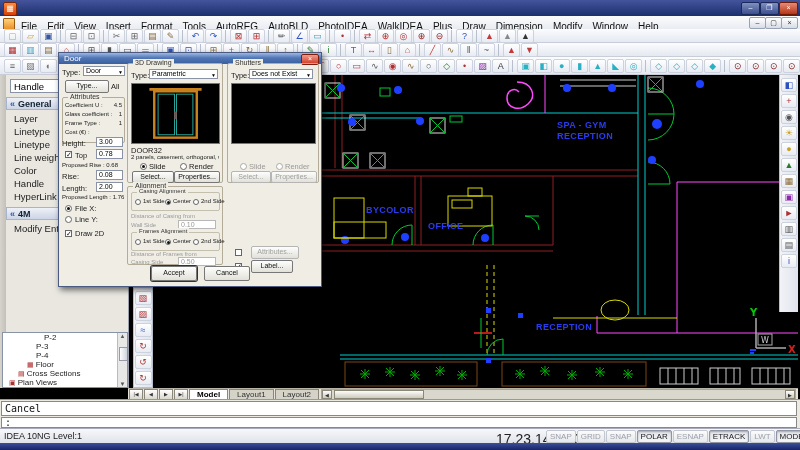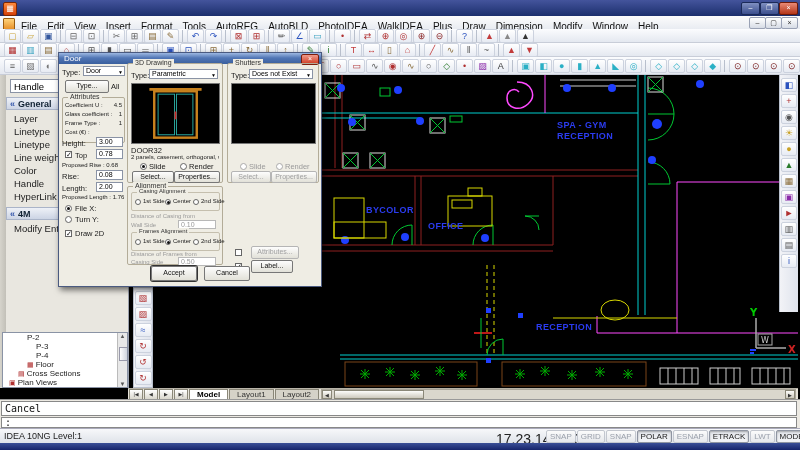--- a/index.html
+++ b/index.html
@@ -409,21 +409,21 @@
         <div class="pitem" style="top: 63px;">Linetype</div>
         <div class="pitem" style="top: 76px;">Line weight</div>
         <div class="pitem" style="top: 89px;">Color</div>
         <div class="pitem" style="top: 102px;">Handle</div>
         <div class="pitem" style="top: 115px;">HyperLink</div>
         <div class="phead" style="top: 132px;"><span class="chev">«</span>4M</div>
         <div class="pitem" style="top: 147px;">Modify Entity</div>
       </div>
   <div id="ptree">
     <div id="treerows">
-          <div class="trow" style="padding-left: 24px;">P-2</div>
+          <div class="trow" style="padding-left: 41px;">P-2</div>
           <div class="trow" style="padding-left: 33px;">P-3</div>
           <div class="trow" style="padding-left: 33px;">P-4</div>
           <div class="trow" style="padding-left: 24px;"><span class="ticn">▦</span>Floor</div>
           <div class="trow" style="padding-left: 15px;"><span class="ticn">▤</span>Cross Sections</div>
           <div class="trow" style="padding-left: 6px;"><span class="ticn">▣</span>Plan Views</div>
         </div>
     <div id="tscroll">▲<div id="tthumb"></div><div style="position:absolute;bottom:0;left:0;width:100%;">▼</div></div>
   </div>
 </div>
 
@@ -479,21 +479,21 @@
   <div class="dl tiny" style="left:3px;top:109px;">Proposed Rise : 0.68</div>
   <div class="dl" style="left:3px;top:119px;">Rise:</div>
   <div class="fld" style="left:37px;top:117px;width:27px;">0.08</div>
   <div class="dl" style="left:3px;top:131px;">Length:</div>
   <div class="fld" style="left:37px;top:129px;width:27px;">2.00</div>
   <div class="dl tiny" style="left:3px;top:141px;">Proposed Length : 1.76</div>
 
   <div class="rad sel" style="left:6px;top:152px;"></div>
   <div class="dl" style="left:16px;top:151px;">File X:</div>
   <div class="rad" style="left:6px;top:163px;"></div>
-  <div class="dl" style="left:16px;top:162px;">Turn Y:</div>
+  <div class="dl" style="left:16px;top:162px;">Line Y:</div>
   <div class="chk" style="left:6px;top:177px;">✓</div>
   <div class="dl" style="left:16px;top:176px;">Draw 2D</div>
 
   <div class="grp" style="left:68px;top:10px;width:94px;height:118px;">
     <span class="glabel">3D Drawing</span>
     <div class="dl" style="left:3px;top:7px;">Type:</div>
     <div class="fld" style="left:21px;top:5px;width:69px;"><span>Parametric</span><span style="position:absolute;right:1px;top:1px;font-size:5px;">▼</span></div>
     <div class="preview" style="left:3px;top:19px;width:87px;height:59px;">
       <svg width="87" height="59" viewBox="0 0 90 60">
         <path d="M18,5 H72" stroke="#c8821e" stroke-width="3" fill="none"></path>

